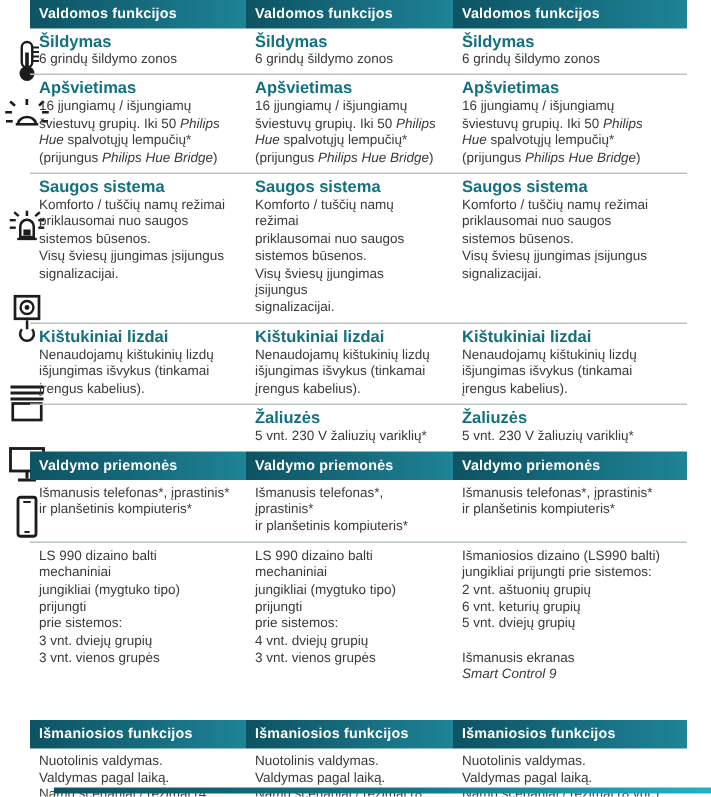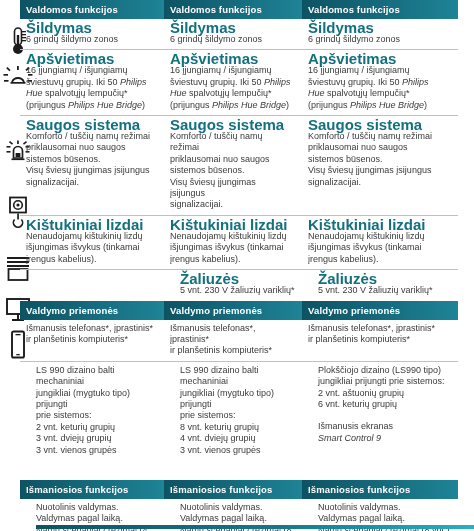--- a/index.html
+++ b/index.html
@@ -69,33 +69,33 @@
   .hdr-cell.c1 { width: 144px; }
   .hdr-cell.c2 { width: 138px; }
   .hdr-cell.c3 { width: 156px; }
 
   
   .row {
     display: flex;
     width: 438px;
     border-bottom: 1px solid #b9c2c4;
   }
-  .row.no-rule { border-bottom: none; margin-left: 10px; }
+  .row.no-rule { border-bottom: none; }
   .cell {
     box-sizing: border-box;
     padding: 3px 10px 4px 6px;
   }
   .cell.c1 { width: 144px; }
   .cell.c2 { width: 138px; }
   .cell.c3 { width: 156px; }
 
   .cat {
     color: #12707f;
     font-weight: bold;
-    font-size: 15px;
+    font-size: 11px;
     line-height: 12px;
     margin: 0 0 0px 0;
   }
   .body-text {
     font-size: 9px;
     line-height: 11.4px;
     color: #3a3a3a;
     margin: 0;
   }
   .body-text em { }
@@ -325,37 +325,36 @@
         <div class="body-text">Išmanusis telefonas*, įprastinis*</div>
         <div class="body-text">ir planšetinis kompiuteris*</div>
       </div>
     </div>
 
     <div class="row no-rule">
       <div class="cell c1">
         <div class="body-text">LS 990 dizaino balti mechaniniai</div>
         <div class="body-text">jungikliai (mygtuko tipo) prijungti</div>
         <div class="body-text">prie sistemos:</div>
-        <div class="body-text">2 vnt. keturių grupių</div>
         <div class="body-text">3 vnt. dviejų grupių</div>
         <div class="body-text">3 vnt. vienos grupės</div>
       </div>
       <div class="cell c2">
         <div class="body-text">LS 990 dizaino balti mechaniniai</div>
         <div class="body-text">jungikliai (mygtuko tipo) prijungti</div>
         <div class="body-text">prie sistemos:</div>
-        <div class="body-text">8 vnt. keturių grupių</div>
         <div class="body-text">4 vnt. dviejų grupių</div>
         <div class="body-text">3 vnt. vienos grupės</div>
       </div>
       <div class="cell c3">
-        <div class="body-text">Plokščiojo dizaino (LS990 tipo)</div>
+        <div class="body-text">Išmaniosios dizaino (LS990 balti)</div>
         <div class="body-text">jungikliai prijungti prie sistemos:</div>
         <div class="body-text">2 vnt. aštuonių grupių</div>
         <div class="body-text">6 vnt. keturių grupių</div>
+        <div class="body-text">5 vnt. dviejų grupių</div>
         <div class="spacer-line"></div>
         <div class="body-text">Išmanusis ekranas</div>
         <div class="body-text"><em>Smart Control 9</em></div>
       </div>
     </div>
 
     <div class="hdr-band" style="margin-top:20px;">
       <div class="hdr-cell c1">Išmaniosios funkcijos</div>
       <div class="hdr-cell c2">Išmaniosios funkcijos</div>
       <div class="hdr-cell c3">Išmaniosios funkcijos</div>

